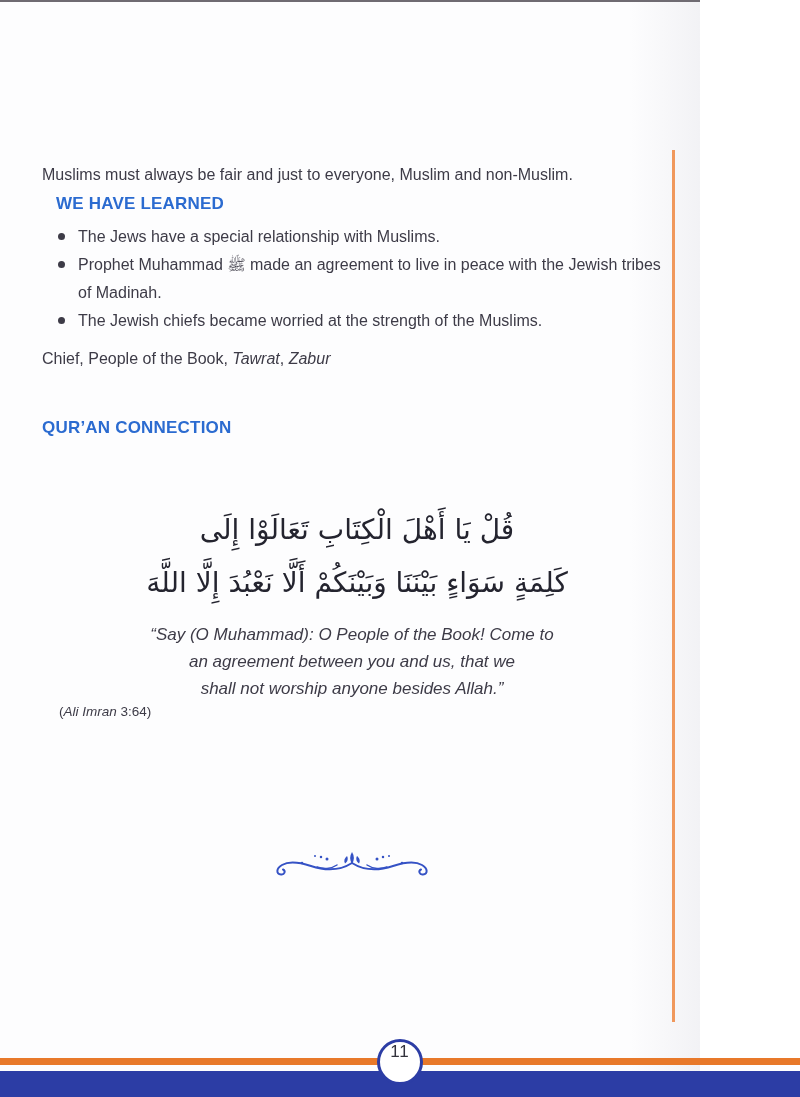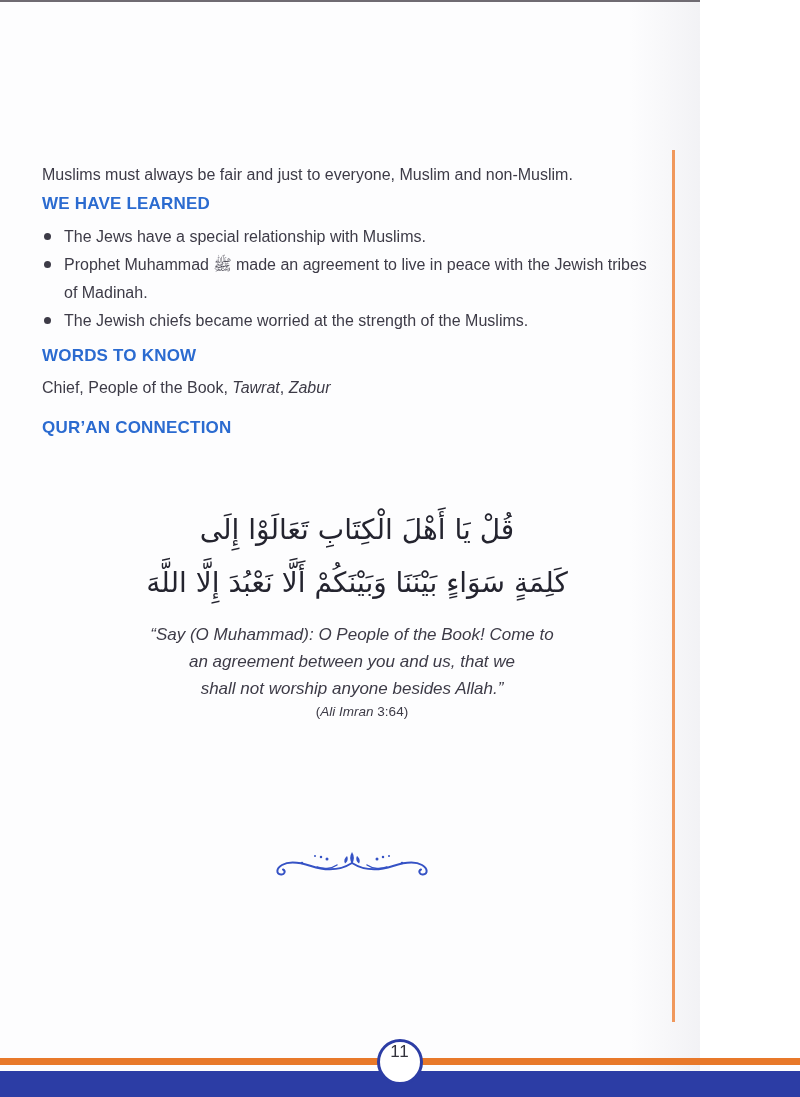--- a/index.html
+++ b/index.html
@@ -17,21 +17,21 @@
     position:absolute; top:0; left:0; width:100%; height:2px;
     background:#6f6b72;
   }
   
   .intro, .section { position:absolute; left:42px; width:620px; color:#3d3b47; }
   .intro { top:146px; font-size:16px; line-height:26px; }
   .sec-heading {
     color:#2b6bd0; font-weight:bold; font-size:17px; letter-spacing:0.2px;
     margin:0 0 9px 0;
   }
-  .learned { top:194px; }
+  .learned { top:194px;margin-left:14px; }
   .bullets { list-style:none; margin:0; padding:0; font-size:16px; line-height:28px; }
   .bullets li { position:relative; padding-left:22px; }
   .bullets li .dot {
     position:absolute; left:2px; top:10px; width:7px; height:7px;
     border-radius:50%; background:#3d3b47;
   }
   .words { top:346px; }
   .words .line { font-size:16px; line-height:26px; }
   .words .line em { font-style:italic; }
   .quran { top:418px; }
@@ -42,22 +42,22 @@
     text-align:center; direction:rtl;
     font-family:"DejaVu Sans",sans-serif;
     font-size:28px; line-height:53px; color:#24242f;
   }
   .quote {
     position:absolute; top:621px; left:42px; width:620px;
     text-align:center; font-weight:normal; font-style:italic;
     font-size:17px; line-height:27px; color:#3d3b47;
   }
   .citation {
-    position:absolute; top:704px; left:52px; width:620px;
-    text-align:center; font-size:13.5px; color:#3d3b47;
+    position:absolute; top:704px; left:59px; width:620px;
+    font-size:13.5px; color:#3d3b47;
   }
   .citation .src { font-style:italic; }
   .ornament-wrap {
     position:absolute; top:848px; left:42px; width:620px; text-align:center;
   }
   
   .orange-vline {
     position:absolute; left:672px; top:150px; width:3px; height:872px;
     background:#f0985c;
   }
@@ -92,21 +92,20 @@
         <span>Prophet Muhammad </span><span class="honorific">ﷺ</span><span> made an agreement to live in peace with the Jewish tribes of Madinah.</span>
       </li>
       <li>
         <span class="dot"></span>
         <span>The Jewish chiefs became worried at the strength of the Muslims.</span>
       </li>
     </ul>
   </div>
 
   <div class="section words">
-    <h3 class="sec-heading">WORDS TO KNOW</h3>
     <div class="line">
       <span>Chief, People of the Book, </span><em>Tawrat</em><span>, </span><em>Zabur</em>
     </div>
   </div>
 
   <div class="section quran">
     <h3 class="sec-heading">QUR’AN CONNECTION</h3>
   </div>
 
   <div class="arabic">

